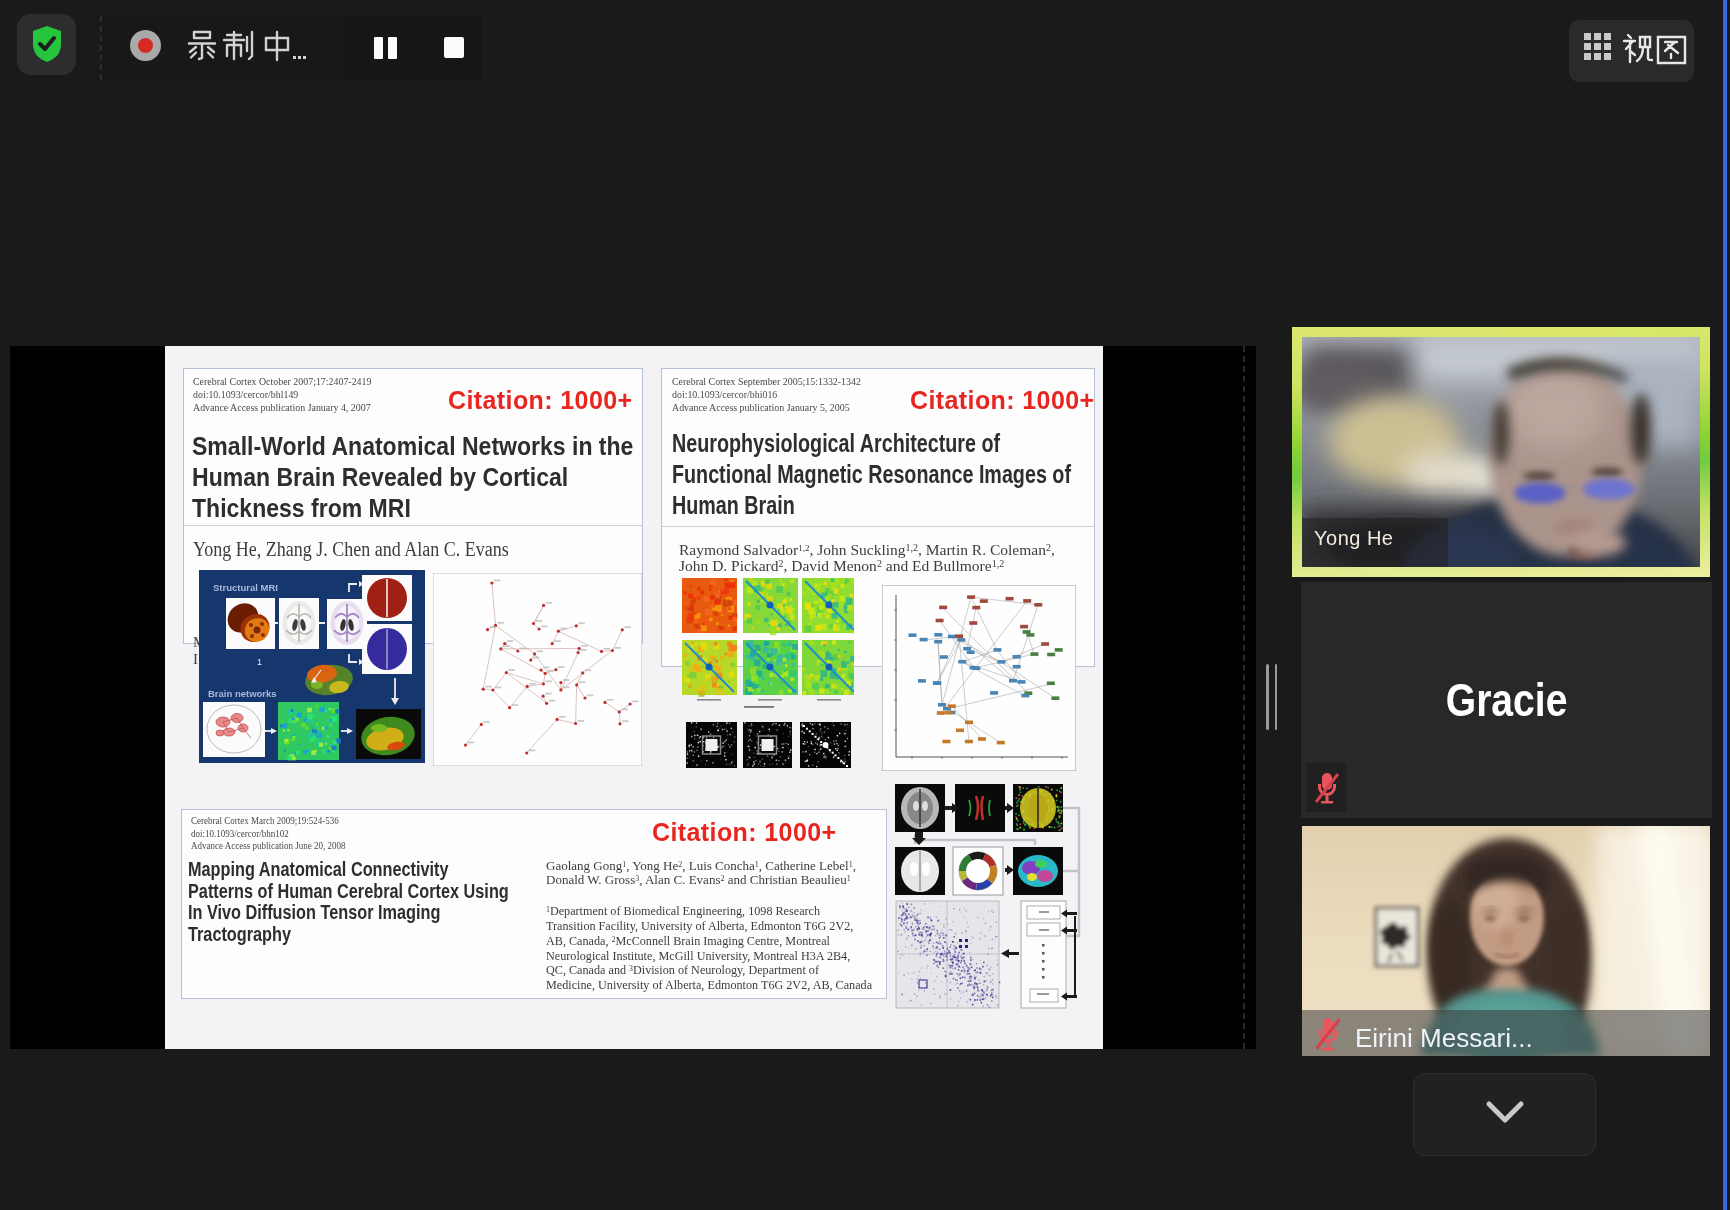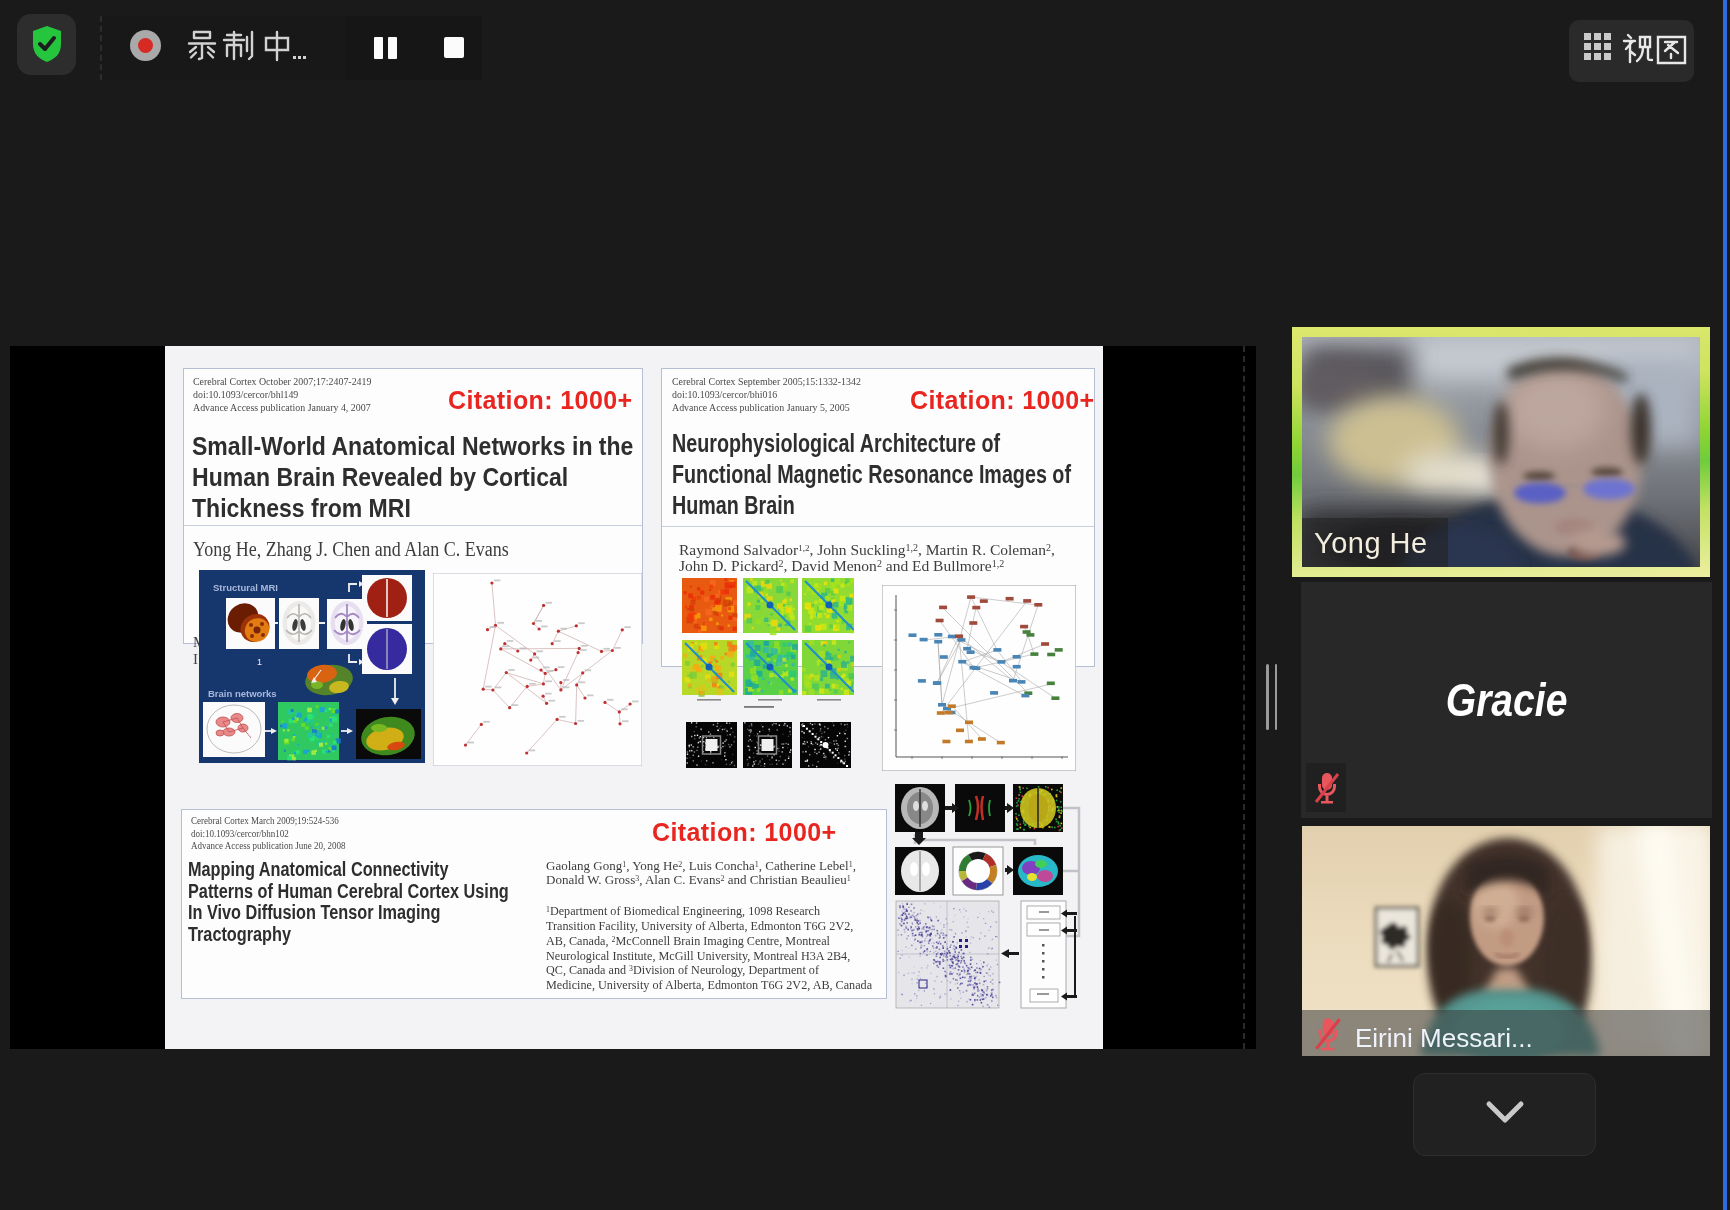--- a/index.html
+++ b/index.html
@@ -2300,24 +2300,24 @@
 <ellipse cx="305" cy="135" rx="16" ry="4.5" fill="#57463c" filter="url(#b3)"></ellipse>
 <ellipse cx="238" cy="156" rx="26" ry="10.5" fill="#5a60c4" filter="url(#b3)"></ellipse>
 <ellipse cx="307" cy="152" rx="26" ry="10.5" fill="#6d73d0" filter="url(#b3)"></ellipse>
 <path d="M264 150 q5 -4 12 0" stroke="#8a8a92" stroke-width="2" fill="none" filter="url(#b3)"></path>
 <ellipse cx="272" cy="190" rx="20" ry="9" fill="#a58680" filter="url(#b3)"></ellipse>
 <ellipse cx="282" cy="215" rx="16" ry="8" fill="#6b4a44" filter="url(#b3)"></ellipse>
 <ellipse cx="296" cy="206" rx="28" ry="13" fill="#b59a90" filter="url(#b6)"></ellipse>
 </svg>
   </div>
 <div class="abs" style="left:1302px;top:518px;width:146px;height:49px;background:rgba(32,32,32,0.55);"></div>
-<div class="abs" style="left:1314px;top:527px;font-size:29px;letter-spacing:0.5px;color:#f3edde;">Yong He</div>
+<div class="abs" style="left:1314px;top:527px;font-size:20px;letter-spacing:0.5px;color:#f3edde;">Yong He</div>
 
 <div class="abs" style="left:1301px;top:582px;width:411px;height:236px;background:#282828;"></div>
-<div class="abs" style="left:1301px;top:582px;width:411px;height:236px;display:flex;align-items:center;justify-content:center;font-size:46px;font-weight:bold;color:#fff;font-style:italic;">
+<div class="abs" style="left:1301px;top:582px;width:411px;height:236px;display:flex;align-items:center;justify-content:center;font-size:46px;font-weight:bold;color:#fff;">
     <span style="transform:scaleX(0.85);display:inline-block;">Gracie</span>
   </div>
 <div class="abs" style="left:1306px;top:763px;width:40px;height:49px;background:#202020;"></div>
 <svg class="abs" style="left:1312px;top:770px;" width="30" height="36" viewBox="0 0 30 36">
   <g fill="#e8565e">
     <rect x="10" y="3" width="10" height="17" rx="5"></rect>
     <path d="M6 14 v3 a9 9 0 0 0 18 0 v-3 h-3 v3 a6 6 0 0 1 -12 0 v-3 z"></path>
     <rect x="13.5" y="26" width="3" height="5"></rect>
       <rect x="9" y="31" width="12" height="2.5"></rect>
   </g>

